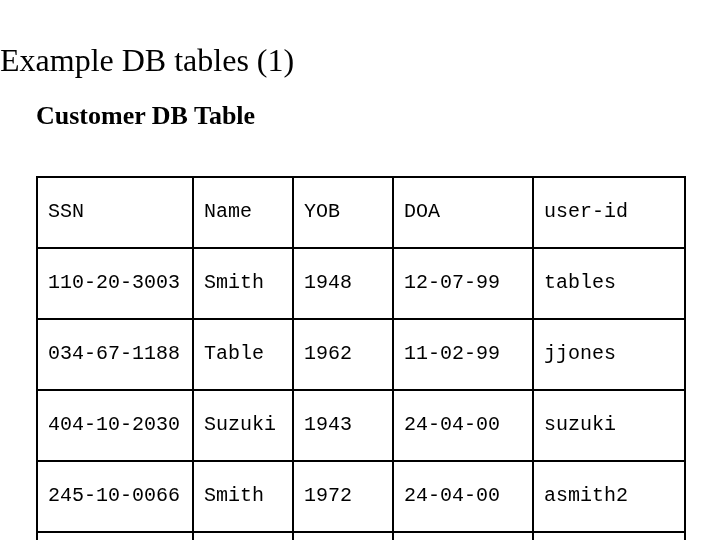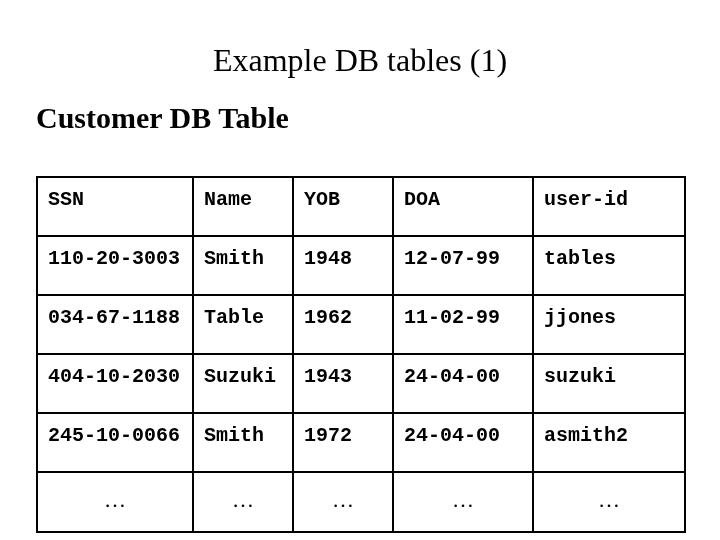--- a/index.html
+++ b/index.html
@@ -15,30 +15,29 @@
     position: relative;
     width: 720px;
     height: 540px;
     box-sizing: border-box;
   }
   .title {
     position: absolute;
     top: 42px;
     left: 0;
     width: 720px;
-    text-align: center;
     font-size: 32px;
     font-weight: 400;
   }
   .subtitle-block {
     position: absolute;
     top: 98px;
     left: 36px;
     width: 648px;
-    font-size: 30px;
+    font-size: 26px;
     line-height: 1.35;
   }
   .subtitle-bold {
     font-weight: 700;
   }
   .subtitle-line {
     font-weight: 400;
   }
   .table-wrap {
     position: absolute;
@@ -55,22 +54,22 @@
   table.db col.c-name  { width: 100px; }
   table.db col.c-yob   { width: 100px; }
   table.db col.c-doa   { width: 140px; }
   table.db col.c-uid   { width: 152px; }
   table.db th, table.db td {
     border: 2px solid #000;
     font-family: "Courier New", Courier, monospace;
     font-size: 20px;
     text-align: left;
     vertical-align: top;
-    padding: 10px 10px 24px 10px;
-    font-weight: 700;
+    padding: 22px 10px 24px 10px;
+    font-weight: 400;
   }
   table.db tr.ellipsis td {
     text-align: center;
     vertical-align: middle;
     font-family: "Times New Roman", Times, serif;
     font-weight: 400;
     font-size: 22px;
     padding: 14px 10px 18px 10px;
   }
 </style>

